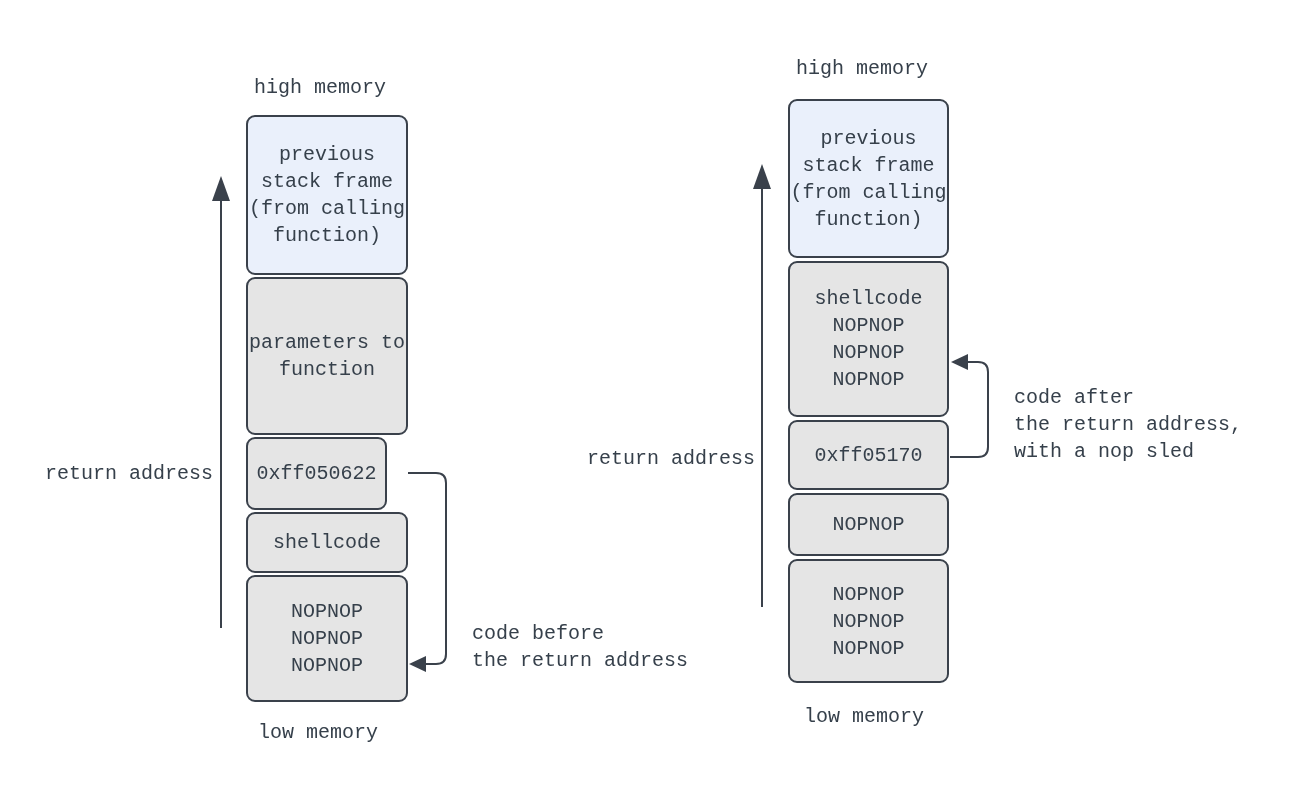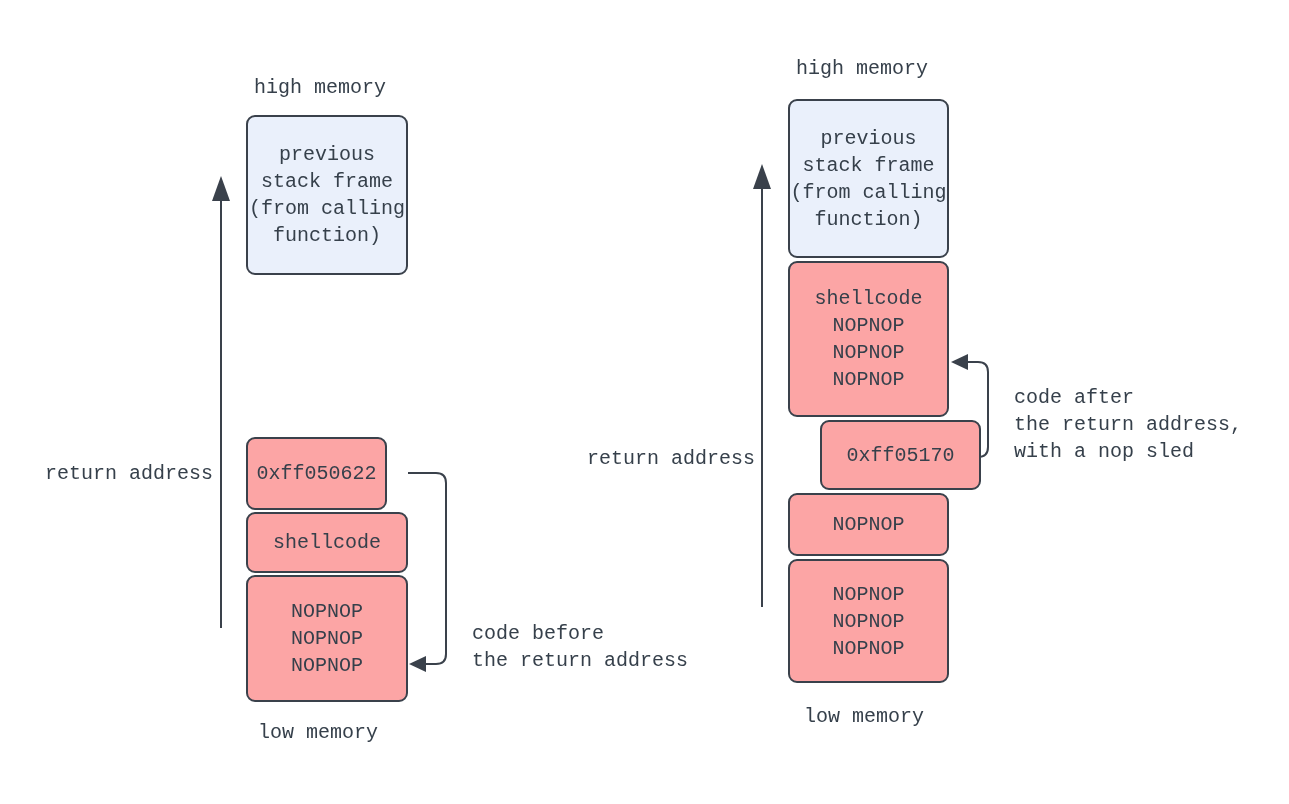--- a/index.html
+++ b/index.html
@@ -23,21 +23,21 @@
     top: 0;
     width: 1289px;
     height: 804px;
     pointer-events: none;
   }
   .box {
     position: absolute;
     box-sizing: border-box;
     border: 2px solid #3A414B;
     border-radius: 9px;
-    background: #fca5a5;
+    background: #e5e5e5;
     display: flex;
     align-items: center;
     justify-content: center;
     text-align: center;
     white-space: pre-line;
     font-size: 20px;
     line-height: 27px;
     color: #36404B;
   }
   .box.blue { background: #EAF0FB; }
@@ -78,20 +78,22 @@
     </g>
   </svg>
 
   <div class="lbl center" style="left:234px; top:74px; width:172px;">high memory</div>
 
   <div class="box blue" style="left:246px; top:115px; width:162px; height:160px;">previous
 stack frame
 (from calling
 function)</div>
 
+  <div class="box" style="left:246px; top:277px; width:162px; height:158px;">parameters to
+function</div>
 
   <div class="box" style="left:246px; top:437px; width:141px; height:73px;">0xff050622</div>
 
   <div class="box" style="left:246px; top:512px; width:162px; height:61px;">shellcode</div>
 
   <div class="box" style="left:246px; top:575px; width:162px; height:127px;">NOPNOP
 NOPNOP
 NOPNOP</div>
 
   <div class="lbl center" style="left:232px; top:719px; width:172px;">low memory</div>
@@ -106,21 +108,21 @@
   <div class="box blue" style="left:788px; top:99px; width:161px; height:159px;">previous
 stack frame
 (from calling
 function)</div>
 
   <div class="box" style="left:788px; top:261px; width:161px; height:156px;">shellcode
 NOPNOP
 NOPNOP
 NOPNOP</div>
 
-  <div class="box" style="left:788px; top:420px; width:161px; height:70px;margin-left:32px;">0xff05170</div>
+  <div class="box" style="left:788px; top:420px; width:161px; height:70px;">0xff05170</div>
 
   <div class="box" style="left:788px; top:493px; width:161px; height:63px;">NOPNOP</div>
 
   <div class="box" style="left:788px; top:559px; width:161px; height:124px;">NOPNOP
 NOPNOP
 NOPNOP</div>
 
   <div class="lbl center" style="left:782px; top:703px; width:164px;">low memory</div>
 
   <div class="lbl" style="left:587px; top:445px;">return address</div>

